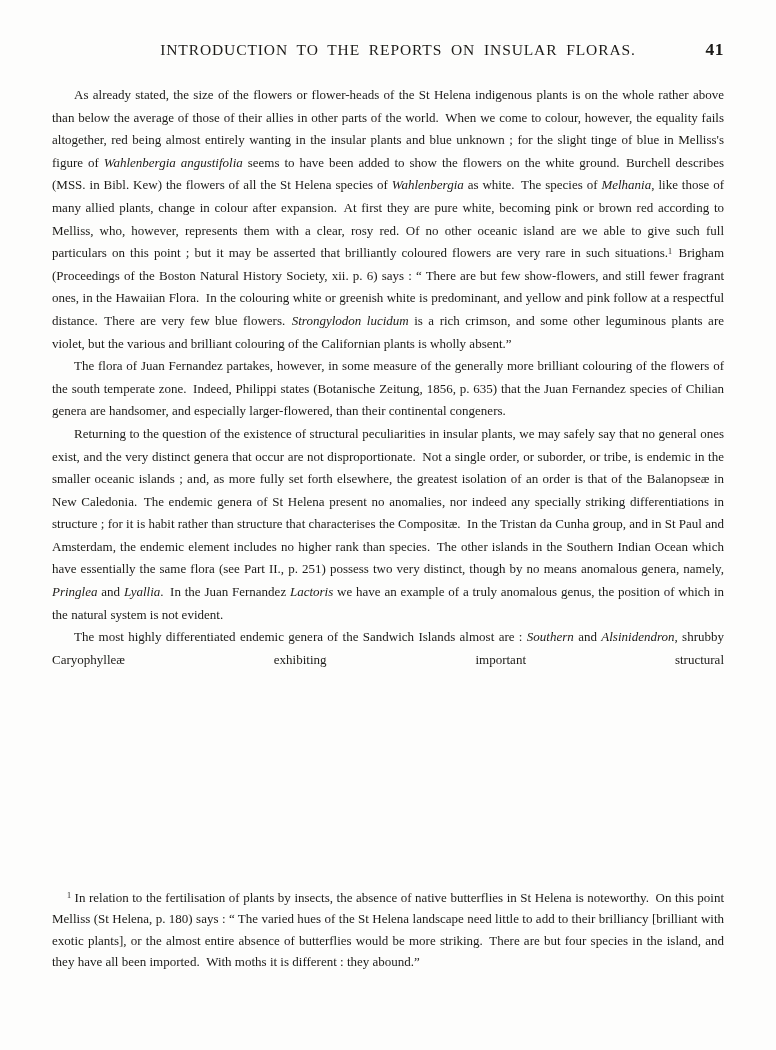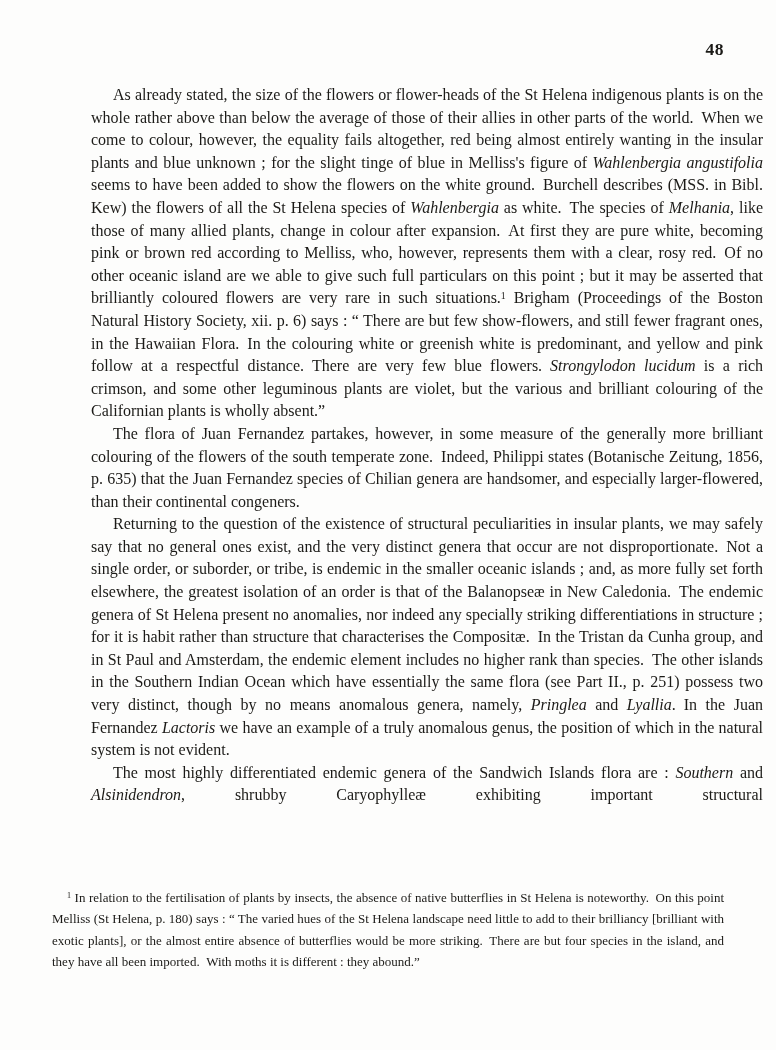--- a/index.html
+++ b/index.html
@@ -34,24 +34,23 @@
     top: -2px;
     font-size: 17.5px;
     font-weight: bold;
     letter-spacing: 0.5px;
   }
   .body-text {
     position: absolute;
     top: 84px;
     left: 52px;
     width: 672px;
-    font-size: 16px;
+    font-size: 13px;
     line-height: 22.6px;
     text-align: justify;
-    margin-left: 39px;
   }
   .body-text p {
     margin: 0;
     text-indent: 22px;
   }
   .body-text p.continued { text-align-last: justify; }
   em { font-style: italic; }
   sup {
     font-size: 0.62em;
     line-height: 0;
@@ -69,27 +68,28 @@
     text-align: justify;
   }
   .footnote p { margin: 0; text-indent: 15px; }
 </style>
 </head>
 <body>
 
 <div class="page">
 
   <div class="header">
-    <span class="page-number">48</span>
+    <span class="header-title">INTRODUCTION TO THE REPORTS ON INSULAR FLORAS.</span>
+    <span class="page-number">41</span>
   </div>
 
   <div class="body-text">
       <p><span>As already stated, the size of the flowers or flower-heads of the St Helena indigenous plants is on the whole rather above than below the average of those of their allies in other parts of the world. When we come to colour, however, the equality fails altogether, red being almost entirely wanting in the insular plants and blue unknown ; for the slight tinge of blue in Melliss's figure of </span><em>Wahlenbergia angustifolia</em><span> seems to have been added to show the flowers on the white ground. Burchell describes (MSS. in Bibl. Kew) the flowers of all the St Helena species of </span><em>Wahlenbergia</em><span> as white. The species of </span><em>Melhania</em><span>, like those of many allied plants, change in colour after expansion. At first they are pure white, becoming pink or brown red according to Melliss, who, however, represents them with a clear, rosy red. Of no other oceanic island are we able to give such full particulars on this point ; but it may be asserted that brilliantly coloured flowers are very rare in such situations.</span><sup>1</sup><span> Brigham (Proceedings of the Boston Natural History Society, xii. p. 6) says : “ There are but few show-flowers, and still fewer fragrant ones, in the Hawaiian Flora. In the colouring white or greenish white is predominant, and yellow and pink follow at a respectful distance. There are very few blue flowers. </span><em>Strongylodon lucidum</em><span> is a rich crimson, and some other leguminous plants are violet, but the various and brilliant colouring of the Californian plants is wholly absent.”</span></p>
       <p><span>The flora of Juan Fernandez partakes, however, in some measure of the generally more brilliant colouring of the flowers of the south temperate zone. Indeed, Philippi states (Botanische Zeitung, 1856, p. 635) that the Juan Fernandez species of Chilian genera are handsomer, and especially larger-flowered, than their continental congeners.</span></p>
       <p><span>Returning to the question of the existence of structural peculiarities in insular plants, we may safely say that no general ones exist, and the very distinct genera that occur are not disproportionate. Not a single order, or suborder, or tribe, is endemic in the smaller oceanic islands ; and, as more fully set forth elsewhere, the greatest isolation of an order is that of the Balanopseæ in New Caledonia. The endemic genera of St Helena present no anomalies, nor indeed any specially striking differentiations in structure ; for it is habit rather than structure that characterises the Compositæ. In the Tristan da Cunha group, and in St Paul and Amsterdam, the endemic element includes no higher rank than species. The other islands in the Southern Indian Ocean which have essentially the same flora (see Part II., p. 251) possess two very distinct, though by no means anomalous genera, namely, </span><em>Pringlea</em><span> and </span><em>Lyallia</em><span>. In the Juan Fernandez </span><em>Lactoris</em><span> we have an example of a truly anomalous genus, the position of which in the natural system is not evident.</span></p>
-      <p class="continued"><span>The most highly differentiated endemic genera of the Sandwich Islands flora are : </span><em>Southern</em><span> and </span><em>Alsinidendron</em><span>, shrubby Caryophylleæ exhibiting important structural</span></p>
+      <p class="continued"><span>The most highly differentiated endemic genera of the Sandwich Islands almost are : </span><em>Southern</em><span> and </span><em>Alsinidendron</em><span>, shrubby Caryophylleæ exhibiting important structural</span></p>
     </div>
 
   <div class="footnote">
     <p><sup>1</sup><span> In relation to the fertilisation of plants by insects, the absence of native butterflies in St Helena is noteworthy. On this point Melliss (St Helena, p. 180) says : “ The varied hues of the St Helena landscape need little to add to their brilliancy [brilliant with exotic plants], or the almost entire absence of butterflies would be more striking. There are but four species in the island, and they have all been imported. With moths it is different : they abound.”</span></p>
   </div>
 
 </div>
 
 </body></html>

